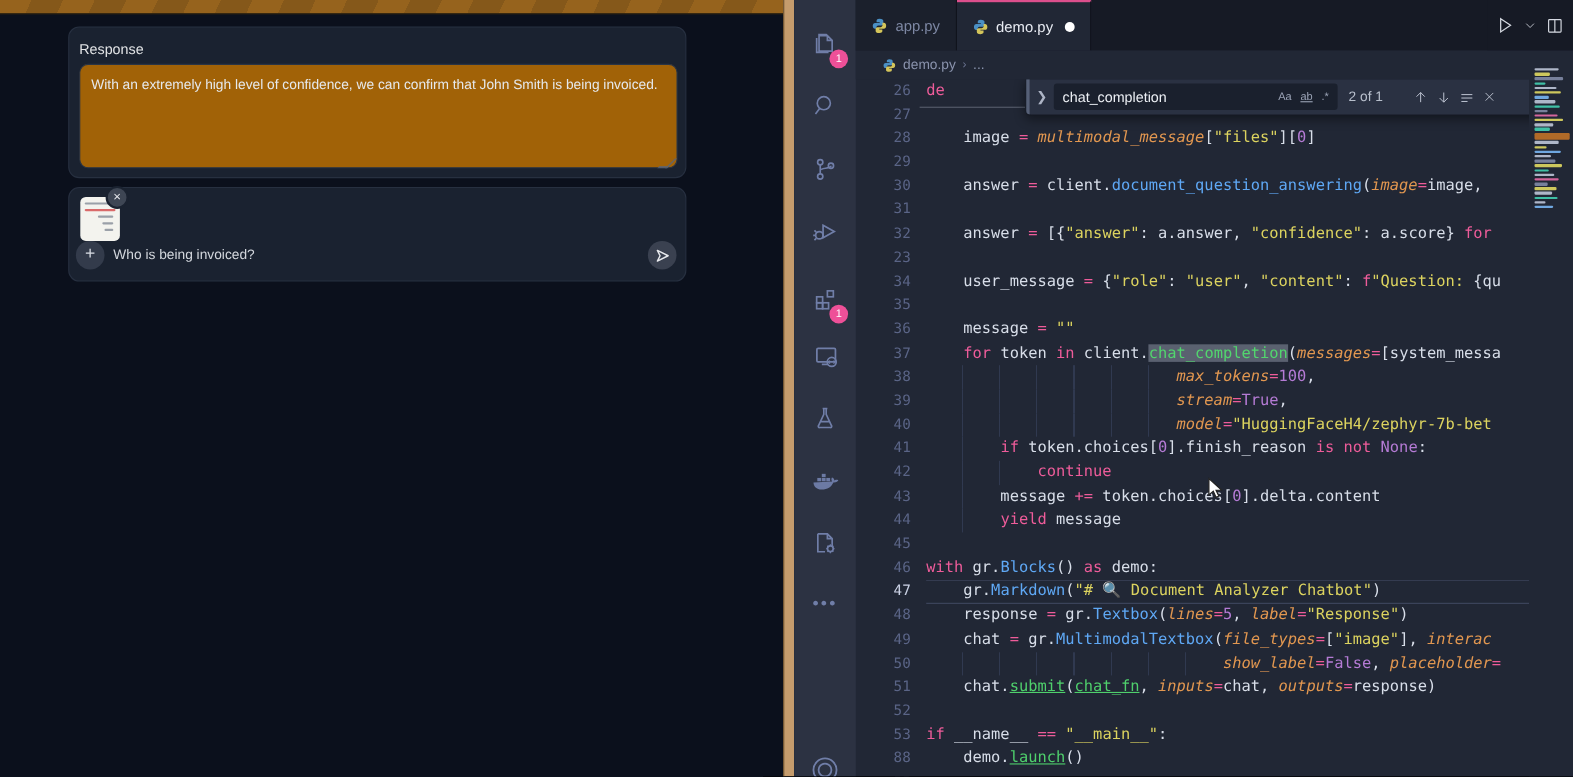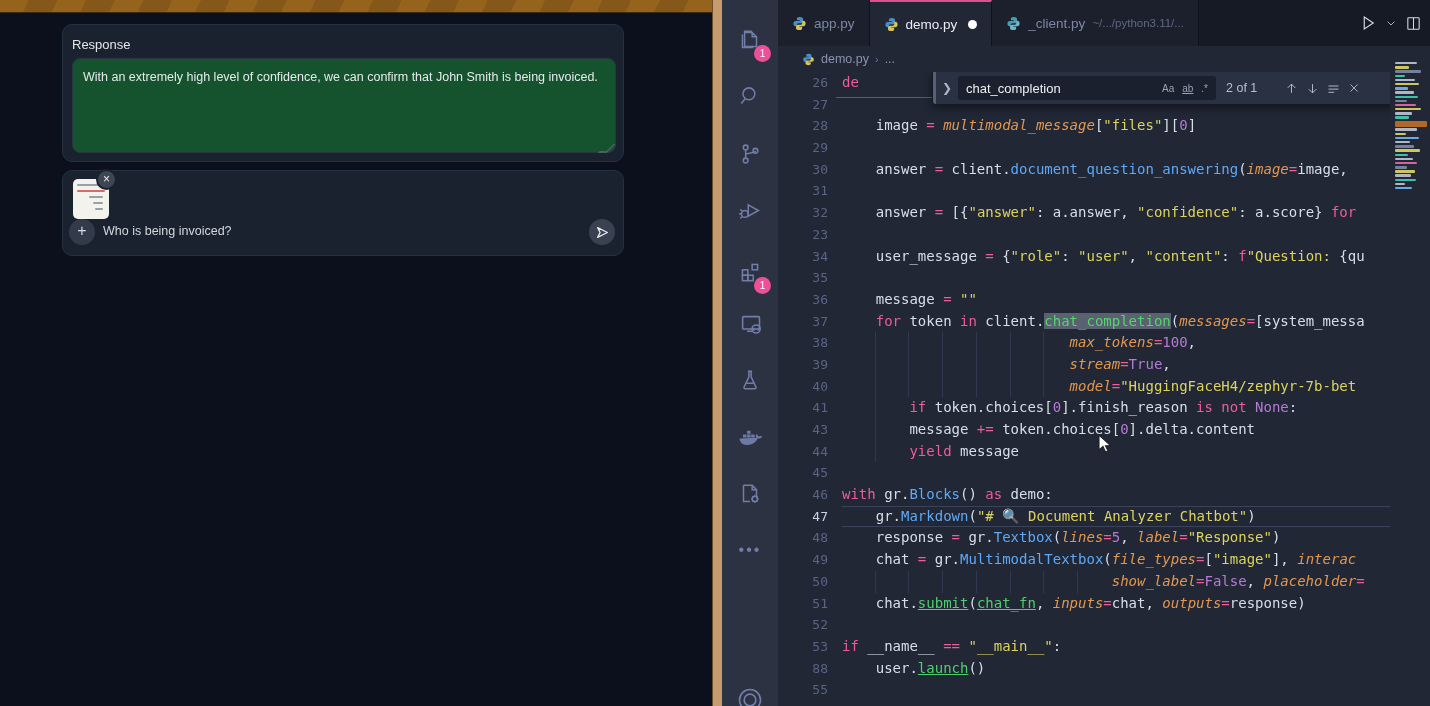--- a/index.html
+++ b/index.html
@@ -9,21 +9,21 @@
 
   
   #left-app { position:absolute; left:0; top:0; width:712px; height:706px; background:#0b101c; }
   #left-topbar { position:absolute; left:0; top:0; width:712px; height:13px;
     background:repeating-linear-gradient(115deg, var(--topbar-orange) 0 26px, #85581a 26px 52px);
     border-bottom:1px solid #3a2a10; }
   .g-card { position:absolute; background:#1a2230; border:1px solid #273040; border-radius:10px; }
   #resp-card { left:62px; top:24px; width:562px; height:138px; }
   #resp-label { position:absolute; left:9px; top:12px; font-size:13px; color:#e2e4e6; }
   #resp-textarea { position:absolute; left:9px; top:33px; width:544px; height:95px;
-    background:#14532d; border:1px solid #2a3444; border-radius:8px; resize:none;
+    background:#a16207; border:1px solid #2a3444; border-radius:8px; resize:none;
     color:#e6e9ec; font-size:12.5px; line-height:1.5; padding:9px 10px;
     font-family:"Liberation Sans", sans-serif; overflow:hidden; }
   #resp-resize { position:absolute; right:12px; bottom:8px; width:9px; height:9px;
     border-right:2px solid #5a6578; border-bottom:2px solid #5a6578; transform:skew(-45deg) rotate(0deg); opacity:.8; }
   #chat-card { left:62px; top:170px; width:562px; height:86px; }
   #attach-thumb { position:absolute; left:10px; top:8px; width:36px; height:40px;
     background:#f3f3ee; border-radius:5px; overflow:hidden; }
   #attach-thumb .tl { position:absolute; left:4px; height:2px; background:#9aa0a8; border-radius:1px; }
   #attach-thumb .tl.red { background:#d96a6a; }
   #attach-close { position:absolute; left:33px; top:-2px; width:21px; height:21px; border-radius:50%;
@@ -246,28 +246,20 @@
           </svg>
         <span class="tab-label">app.py</span>
       </div>
       <div class="tab active">
         <svg class="py-icon" viewBox="0 0 16 16">
             <path d="M8 1 c-2.5 0-2.8 1.2-2.8 2 v1.5 h3 v.7 H3.8 c-1.4 0-2.3 1-2.3 2.8 c0 1.8.9 2.9 2.3 2.9 h1.3 V9.6 c0-1 .8-1.9 1.9-1.9 h3 c.9 0 1.7-.8 1.7-1.7 V3 c0-1-.8-2-3.7-2z" fill="#4a8fc4"></path>
             <path d="M8 15 c2.5 0 2.8-1.2 2.8-2 v-1.5 h-3 v-.7 h4.4 c1.4 0 2.3-1 2.3-2.8 c0-1.8-.9-2.9-2.3-2.9 h-1.3 v2.3 c0 1-.8 1.9-1.9 1.9 h-3 c-.9 0-1.7.8-1.7 1.7 V13 c0 1 .8 2 3.7 2z" fill="#d4c55a"></path>
           </svg>
         <span class="tab-label">demo.py</span>
         <span class="dirty-dot"></span>
-      </div>
-      <div class="tab">
-        <svg class="py-icon" viewBox="0 0 16 16">
-            <path d="M8 1 c-2.5 0-2.8 1.2-2.8 2 v1.5 h3 v.7 H3.8 c-1.4 0-2.3 1-2.3 2.8 c0 1.8.9 2.9 2.3 2.9 h1.3 V9.6 c0-1 .8-1.9 1.9-1.9 h3 c.9 0 1.7-.8 1.7-1.7 V3 c0-1-.8-2-3.7-2z" fill="#4a9bb4"></path>
-            <path d="M8 15 c2.5 0 2.8-1.2 2.8-2 v-1.5 h-3 v-.7 h4.4 c1.4 0 2.3-1 2.3-2.8 c0-1.8-.9-2.9-2.3-2.9 h-1.3 v2.3 c0 1-.8 1.9-1.9 1.9 h-3 c-.9 0-1.7.8-1.7 1.7 V13 c0 1 .8 2 3.7 2z" fill="#6fb5c9"></path>
-          </svg>
-        <span class="tab-label">_client.py</span>
-        <span class="tab-desc">~/.../python3.11/...</span>
       </div>
       <svg id="tab-overflow-icon" class="py-icon" viewBox="0 0 16 16">
           <path d="M8 1 c-2.5 0-2.8 1.2-2.8 2 v1.5 h3 v.7 H3.8 c-1.4 0-2.3 1-2.3 2.8 c0 1.8.9 2.9 2.3 2.9 h1.3 V9.6 c0-1 .8-1.9 1.9-1.9 h3 c.9 0 1.7-.8 1.7-1.7 V3 c0-1-.8-2-3.7-2z" fill="#4a8fc4"></path>
           <path d="M8 15 c2.5 0 2.8-1.2 2.8-2 v-1.5 h-3 v-.7 h4.4 c1.4 0 2.3-1 2.3-2.8 c0-1.8-.9-2.9-2.3-2.9 h-1.3 v2.3 c0 1-.8 1.9-1.9 1.9 h-3 c-.9 0-1.7.8-1.7 1.7 V13 c0 1 .8 2 3.7 2z" fill="#d4c55a"></path>
         </svg>
       <div id="editor-actions">
         <svg width="18" height="18" viewBox="0 0 24 24">
             <path d="M7 4 L19 12 L7 20 Z"></path>
           </svg>
         <svg width="12" height="12" viewBox="0 0 24 24">
@@ -301,32 +293,33 @@
           <div class="cl"><span class="ln">32</span><span class="ct" style="background-image: repeating-linear-gradient(to right, transparent 0px, transparent calc(4ch - 1px), rgb(48, 57, 80) calc(4ch - 1px), rgb(48, 57, 80) 4ch); background-size: 3ch 100%; background-repeat: no-repeat;"><span class="tk-t">    answer </span><span class="tk-k">=</span><span class="tk-t"> [{</span><span class="tk-s">"answer"</span><span class="tk-t">: a.answer, </span><span class="tk-s">"confidence"</span><span class="tk-t">: a.score} </span><span class="tk-k">for</span></span></div>
           <div class="cl"><span class="ln">23</span><span class="ct"></span></div>
           <div class="cl"><span class="ln">34</span><span class="ct" style="background-image: repeating-linear-gradient(to right, transparent 0px, transparent calc(4ch - 1px), rgb(48, 57, 80) calc(4ch - 1px), rgb(48, 57, 80) 4ch); background-size: 3ch 100%; background-repeat: no-repeat;"><span class="tk-t">    user_message </span><span class="tk-k">=</span><span class="tk-t"> {</span><span class="tk-s">"role"</span><span class="tk-t">: </span><span class="tk-s">"user"</span><span class="tk-t">, </span><span class="tk-s">"content"</span><span class="tk-t">: </span><span class="tk-k">f</span><span class="tk-s">"Question: </span><span class="tk-t">{qu</span></span></div>
           <div class="cl"><span class="ln">35</span><span class="ct"></span></div>
           <div class="cl"><span class="ln">36</span><span class="ct" style="background-image: repeating-linear-gradient(to right, transparent 0px, transparent calc(4ch - 1px), rgb(48, 57, 80) calc(4ch - 1px), rgb(48, 57, 80) 4ch); background-size: 3ch 100%; background-repeat: no-repeat;"><span class="tk-t">    message </span><span class="tk-k">=</span><span class="tk-t"> </span><span class="tk-s">""</span></span></div>
           <div class="cl"><span class="ln">37</span><span class="ct" style="background-image: repeating-linear-gradient(to right, transparent 0px, transparent calc(4ch - 1px), rgb(48, 57, 80) calc(4ch - 1px), rgb(48, 57, 80) 4ch); background-size: 3ch 100%; background-repeat: no-repeat;"><span class="tk-t">    </span><span class="tk-k">for</span><span class="tk-t"> token </span><span class="tk-k">in</span><span class="tk-t"> client.</span><span class="tk-m">chat_completion</span><span class="tk-t">(</span><span class="tk-p">messages</span><span class="tk-k">=</span><span class="tk-t">[system_messa</span></span></div>
           <div class="cl"><span class="ln">38</span><span class="ct" style="background-image: repeating-linear-gradient(to right, transparent 0px, transparent calc(4ch - 1px), rgb(48, 57, 80) calc(4ch - 1px), rgb(48, 57, 80) 4ch); background-size: 26ch 100%; background-repeat: no-repeat;"><span class="tk-t">                           </span><span class="tk-p">max_tokens</span><span class="tk-k">=</span><span class="tk-n">100</span><span class="tk-t">,</span></span></div>
           <div class="cl"><span class="ln">39</span><span class="ct" style="background-image: repeating-linear-gradient(to right, transparent 0px, transparent calc(4ch - 1px), rgb(48, 57, 80) calc(4ch - 1px), rgb(48, 57, 80) 4ch); background-size: 26ch 100%; background-repeat: no-repeat;"><span class="tk-t">                           </span><span class="tk-p">stream</span><span class="tk-k">=</span><span class="tk-n">True</span><span class="tk-t">,</span></span></div>
           <div class="cl"><span class="ln">40</span><span class="ct" style="background-image: repeating-linear-gradient(to right, transparent 0px, transparent calc(4ch - 1px), rgb(48, 57, 80) calc(4ch - 1px), rgb(48, 57, 80) 4ch); background-size: 26ch 100%; background-repeat: no-repeat;"><span class="tk-t">                           </span><span class="tk-p">model</span><span class="tk-k">=</span><span class="tk-s">"HuggingFaceH4/zephyr-7b-bet</span></span></div>
           <div class="cl"><span class="ln">41</span><span class="ct" style="background-image: repeating-linear-gradient(to right, transparent 0px, transparent calc(4ch - 1px), rgb(48, 57, 80) calc(4ch - 1px), rgb(48, 57, 80) 4ch); background-size: 7ch 100%; background-repeat: no-repeat;"><span class="tk-t">        </span><span class="tk-k">if</span><span class="tk-t"> token.choices[</span><span class="tk-n">0</span><span class="tk-t">].finish_reason </span><span class="tk-k">is</span><span class="tk-t"> </span><span class="tk-k">not</span><span class="tk-t"> </span><span class="tk-n">None</span><span class="tk-t">:</span></span></div>
+          <div class="cl"><span class="ln">42</span><span class="ct" style="background-image: repeating-linear-gradient(to right, transparent 0px, transparent calc(4ch - 1px), rgb(48, 57, 80) calc(4ch - 1px), rgb(48, 57, 80) 4ch); background-size: 11ch 100%; background-repeat: no-repeat;"><span class="tk-t">            </span><span class="tk-k">continue</span></span></div>
           <div class="cl"><span class="ln">43</span><span class="ct" style="background-image: repeating-linear-gradient(to right, transparent 0px, transparent calc(4ch - 1px), rgb(48, 57, 80) calc(4ch - 1px), rgb(48, 57, 80) 4ch); background-size: 7ch 100%; background-repeat: no-repeat;"><span class="tk-t">        message </span><span class="tk-k">+=</span><span class="tk-t"> token.choices[</span><span class="tk-n">0</span><span class="tk-t">].delta.content</span></span></div>
           <div class="cl"><span class="ln">44</span><span class="ct" style="background-image: repeating-linear-gradient(to right, transparent 0px, transparent calc(4ch - 1px), rgb(48, 57, 80) calc(4ch - 1px), rgb(48, 57, 80) 4ch); background-size: 7ch 100%; background-repeat: no-repeat;"><span class="tk-t">        </span><span class="tk-k">yield</span><span class="tk-t"> message</span></span></div>
           <div class="cl"><span class="ln">45</span><span class="ct"></span></div>
           <div class="cl"><span class="ln">46</span><span class="ct"><span class="tk-k">with</span><span class="tk-t"> gr.</span><span class="tk-f">Blocks</span><span class="tk-t">() </span><span class="tk-k">as</span><span class="tk-t"> demo:</span></span></div>
           <div class="cl cur"><span class="ln">47</span><span class="ct" style="background-image: repeating-linear-gradient(to right, transparent 0px, transparent calc(4ch - 1px), rgb(48, 57, 80) calc(4ch - 1px), rgb(48, 57, 80) 4ch); background-size: 3ch 100%; background-repeat: no-repeat;"><span class="tk-t">    gr.</span><span class="tk-f">Markdown</span><span class="tk-t">(</span><span class="tk-s">"# 🔍 Document Analyzer Chatbot"</span><span class="tk-t">)</span></span></div>
           <div class="cl"><span class="ln">48</span><span class="ct" style="background-image: repeating-linear-gradient(to right, transparent 0px, transparent calc(4ch - 1px), rgb(48, 57, 80) calc(4ch - 1px), rgb(48, 57, 80) 4ch); background-size: 3ch 100%; background-repeat: no-repeat;"><span class="tk-t">    response </span><span class="tk-k">=</span><span class="tk-t"> gr.</span><span class="tk-f">Textbox</span><span class="tk-t">(</span><span class="tk-p">lines</span><span class="tk-k">=</span><span class="tk-n">5</span><span class="tk-t">, </span><span class="tk-p">label</span><span class="tk-k">=</span><span class="tk-s">"Response"</span><span class="tk-t">)</span></span></div>
           <div class="cl"><span class="ln">49</span><span class="ct" style="background-image: repeating-linear-gradient(to right, transparent 0px, transparent calc(4ch - 1px), rgb(48, 57, 80) calc(4ch - 1px), rgb(48, 57, 80) 4ch); background-size: 3ch 100%; background-repeat: no-repeat;"><span class="tk-t">    chat </span><span class="tk-k">=</span><span class="tk-t"> gr.</span><span class="tk-f">MultimodalTextbox</span><span class="tk-t">(</span><span class="tk-p">file_types</span><span class="tk-k">=</span><span class="tk-t">[</span><span class="tk-s">"image"</span><span class="tk-t">], </span><span class="tk-p">interac</span></span></div>
           <div class="cl"><span class="ln">50</span><span class="ct" style="background-image: repeating-linear-gradient(to right, transparent 0px, transparent calc(4ch - 1px), rgb(48, 57, 80) calc(4ch - 1px), rgb(48, 57, 80) 4ch); background-size: 31ch 100%; background-repeat: no-repeat;"><span class="tk-t">                                </span><span class="tk-p">show_label</span><span class="tk-k">=</span><span class="tk-n">False</span><span class="tk-t">, </span><span class="tk-p">placeholder</span><span class="tk-k">=</span></span></div>
           <div class="cl"><span class="ln">51</span><span class="ct" style="background-image: repeating-linear-gradient(to right, transparent 0px, transparent calc(4ch - 1px), rgb(48, 57, 80) calc(4ch - 1px), rgb(48, 57, 80) 4ch); background-size: 3ch 100%; background-repeat: no-repeat;"><span class="tk-t">    chat.</span><span class="tk-g">submit</span><span class="tk-t">(</span><span class="tk-g">chat_fn</span><span class="tk-t">, </span><span class="tk-p">inputs</span><span class="tk-k">=</span><span class="tk-t">chat, </span><span class="tk-p">outputs</span><span class="tk-k">=</span><span class="tk-t">response)</span></span></div>
           <div class="cl"><span class="ln">52</span><span class="ct"></span></div>
           <div class="cl"><span class="ln">53</span><span class="ct"><span class="tk-k">if</span><span class="tk-t"> __name__ </span><span class="tk-k">==</span><span class="tk-t"> </span><span class="tk-s">"__main__"</span><span class="tk-t">:</span></span></div>
-          <div class="cl"><span class="ln">88</span><span class="ct" style="background-image: repeating-linear-gradient(to right, transparent 0px, transparent calc(4ch - 1px), rgb(48, 57, 80) calc(4ch - 1px), rgb(48, 57, 80) 4ch); background-size: 3ch 100%; background-repeat: no-repeat;"><span class="tk-t">    user.</span><span class="tk-g">launch</span><span class="tk-t">()</span></span></div>
+          <div class="cl"><span class="ln">88</span><span class="ct" style="background-image: repeating-linear-gradient(to right, transparent 0px, transparent calc(4ch - 1px), rgb(48, 57, 80) calc(4ch - 1px), rgb(48, 57, 80) 4ch); background-size: 3ch 100%; background-repeat: no-repeat;"><span class="tk-t">    demo.</span><span class="tk-g">launch</span><span class="tk-t">()</span></span></div>
           <div class="cl"><span class="ln">55</span><span class="ct"></span></div>
         </div>
 
       <div id="find-edge-line"></div>
 
       <div id="find-widget">
         <div id="find-sash"></div>
         <div id="find-collapse">❯</div>
         <div id="find-input-box">
           <input id="find-input" value="chat_completion" style="">

